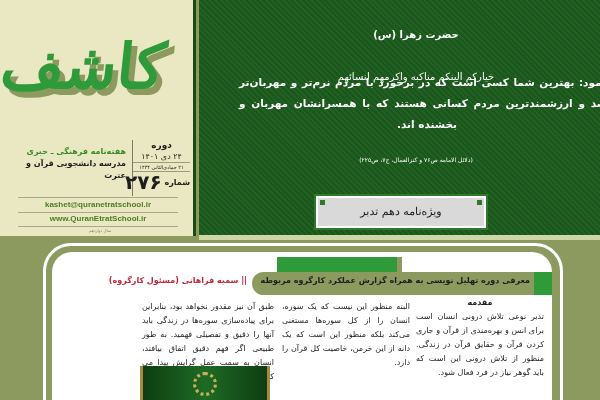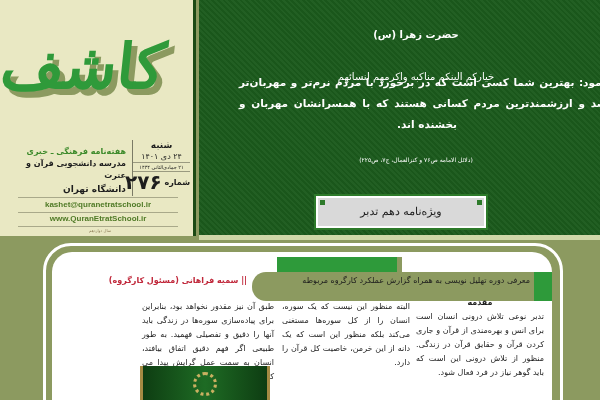--- a/index.html
+++ b/index.html
@@ -103,24 +103,24 @@
   }
   .section-tag {
     position: absolute; right: 150px; top: 5px;
     background: #2e9a3a; color: #fff;
     font-size: 9px; font-weight: bold; line-height: 14px;
     padding: 15px 10px 1px 12px;
     border-radius: 0 0 0 10px;
     border-right: 5px solid #8c9a60;
   }
   .article-header {
-    position: absolute; right: 0; top: 20px; width: 300px; height: 29px;
+    position: absolute; right: 0; top: 20px; width: 300px; height: 23px;
     background: #8c9a60; border-radius: 0 0 0 14px;
     border-right: 18px solid #2e9a3a;
-    font-size: 8px; font-weight: normal; color: #1d1d1d; line-height: 18px;
+    font-size: 8px; font-weight: bold; color: #1d1d1d; line-height: 18px;
     padding-right: 4px;
     border-top-left-radius: 14px;
   }
   .author {
     position: absolute; right: 305px; top: 24px;
     font-size: 8px; font-weight: bold; color: #c0273a; white-space: nowrap;
   }
   .col {
     position: absolute; top: 44px; font-size: 8px; line-height: 14px; color: #1d1d1d;
     text-align: justify;
@@ -141,32 +141,31 @@
 </style>
 </head>
 <body>
 
 <div class="masthead">
   <div class="logo">
     <div class="logo-word">کاشف</div>
   </div>
   <div class="info-block">
     <div class="date-col">
-      <div class="date-day">شنبه</div>
+      <div class="date-day">دوره</div>
       <div class="date-solar">۲۴ دی ۱۴۰۱</div>
       <div class="date-hijri">۲۱ جمادی‌الثانی ۱۴۴۴</div>
       <div class="issue">
         <span>شماره</span>
         <span class="issue-num">۲۷۶</span>
       </div>
     </div>
     <div class="pub-col">
       <div class="pub-line1">هفته‌نامه فرهنگی ـ خبری</div>
       <div class="pub-line2">مدرسه دانشجویی قرآن و عترت</div>
-      <div class="pub-line3">دانشگاه تهران</div>
     </div>
   </div>
   <div class="contact email">kashet@quranetratschool.ir</div>
   <div class="contact web">www.QuranEtratSchool.ir</div>
   <div class="year-label">سال دوازدهم</div>
 </div>
 
 <div class="hadith">
   <div class="hadith-title">حضرت زهرا (س)</div>
   <div class="hadith-arabic">خیارکم الینکم مناکبه واکرمهم لنسائهم</div>

